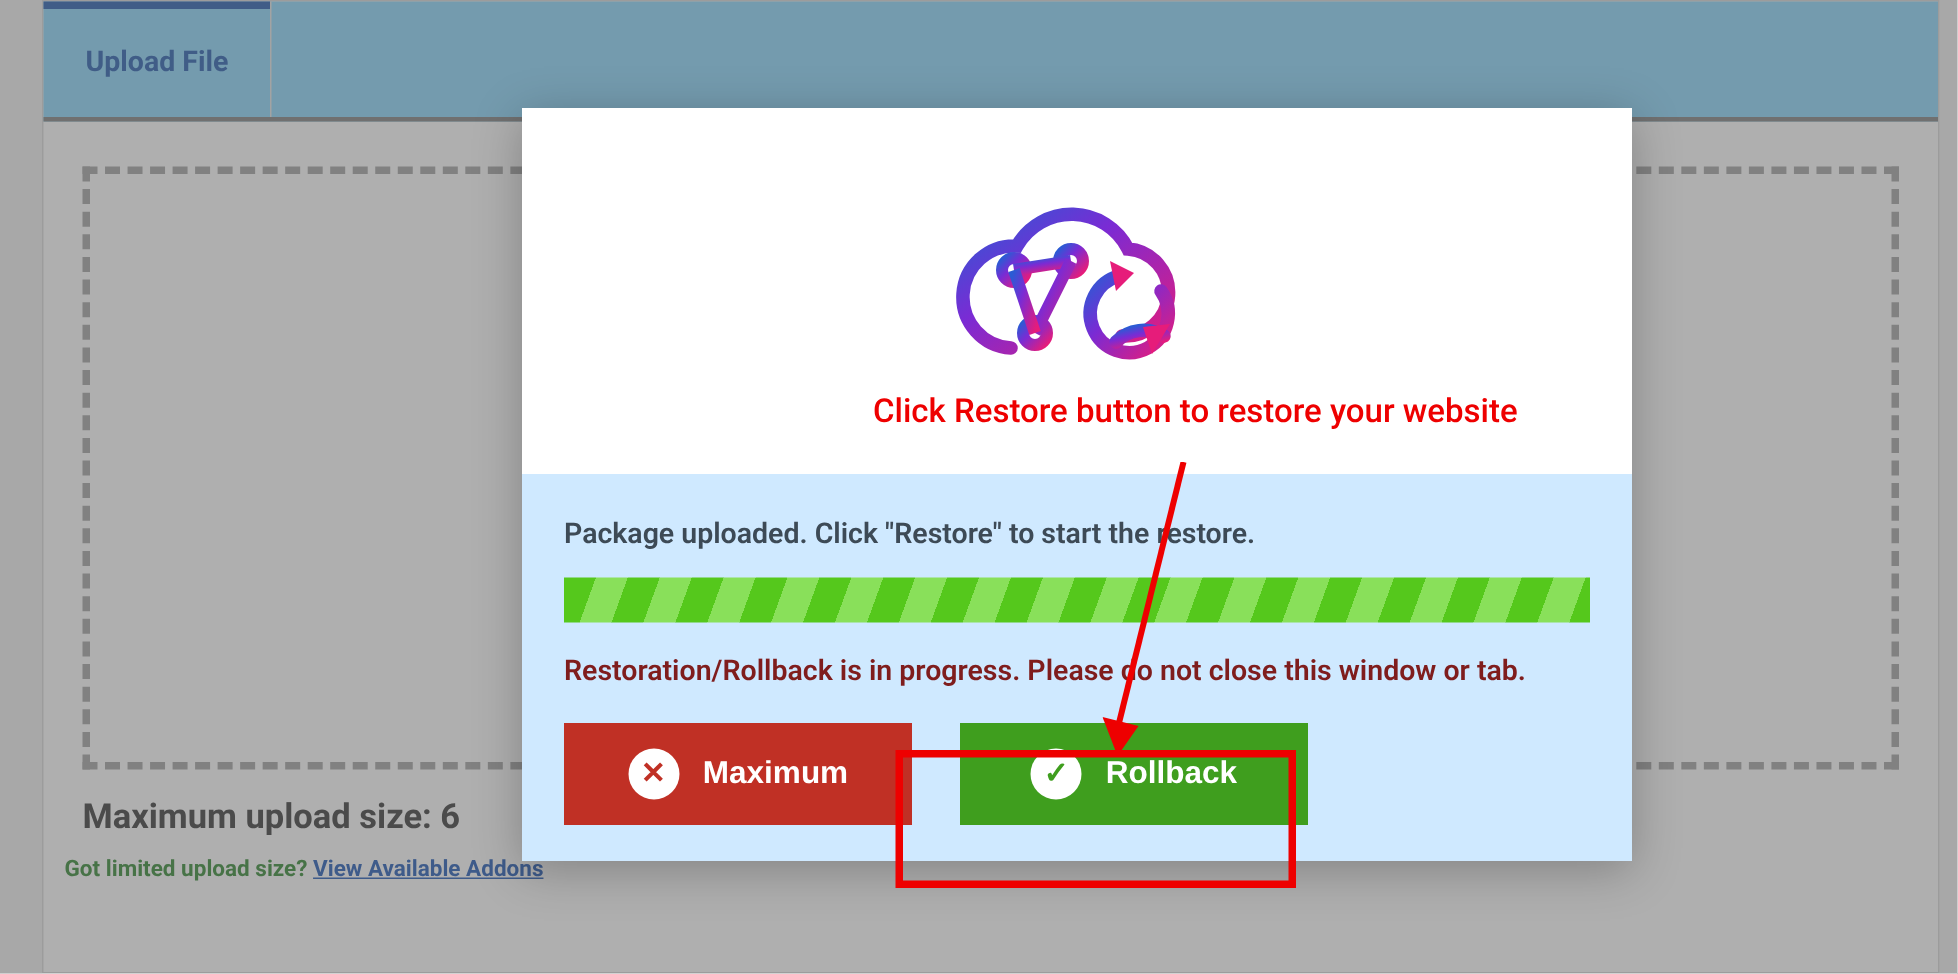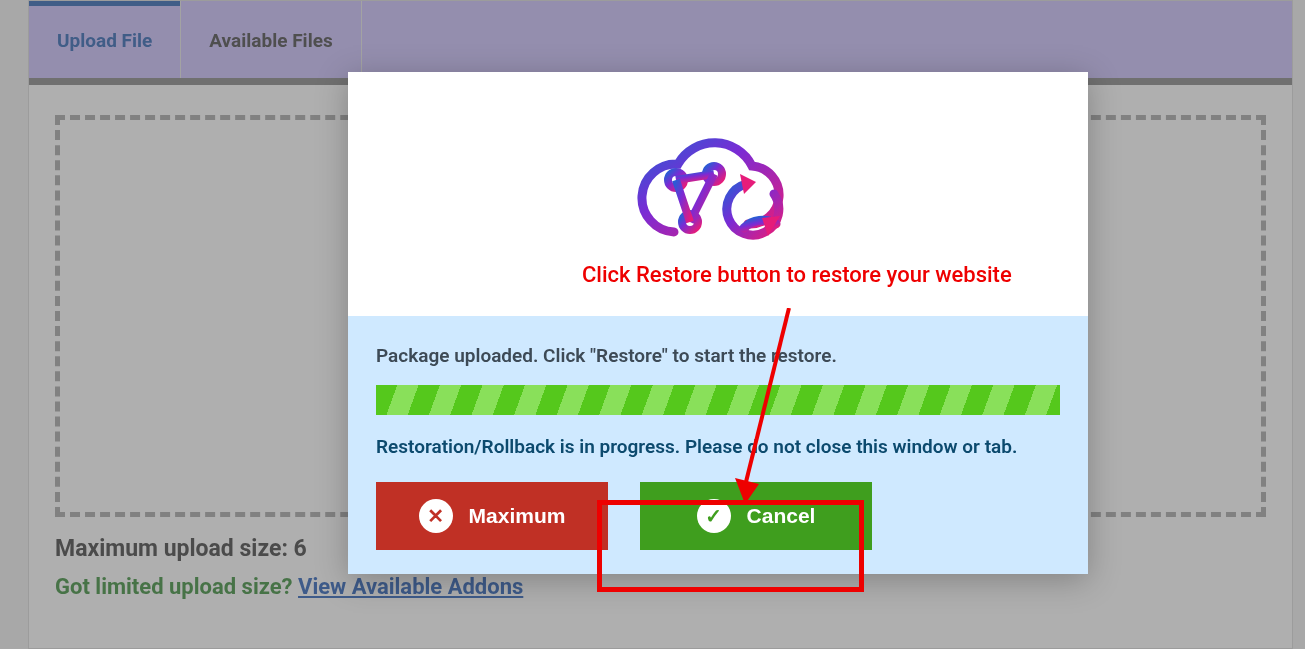--- a/index.html
+++ b/index.html
@@ -25,22 +25,22 @@
     left: 28px;
     top: 0;
     right: 12px;
     bottom: 0;
     background: #fff;
     border: 1px solid #d6d6d6;
     box-sizing: border-box;
   }
   .tabs {
     display: flex;
-    background: #c4b5fd;
-    border-bottom: 7px solid #737373;
+    background: #7dd3fc;
+    border-bottom: 3px solid #737373;
   }
   .tab {
     padding: 28px 28px 26px;
     font-size: 19px;
     font-weight: 700;
     color: #2a2a2a;
     border-right: 1px solid #e4e4e4;
     position: relative;
     cursor: pointer;
   }
@@ -60,22 +60,22 @@
     border: 5px dashed #9a9a9a;
     background: #fff;
   }
   .upload-size {
     margin: 8px 26px 12px;
     font-size: 23px;
     font-weight: 700;
     color: #222;
   }
   .limited-line {
-    margin: 0 26px;
-    font-size: 22px;
+    margin: 0 14px;
+    font-size: 15px;
     font-weight: 700;
     color: #1a7a1a;
   }
   .limited-line a {
     color: #0645ad;
     text-decoration: underline;
   }
 
   
   .modal {
@@ -109,21 +109,21 @@
     background: repeating-linear-gradient(
       110deg,
       #55c81c 0 20px,
       #89e05a 20px 40px
     );
     margin-bottom: 18px;
   }
   .msg2 {
     font-size: 19px;
     font-weight: 600;
-    color: #0c4a6e;
+    color: #7f1d1d;
     margin: 0 0 20px;
     line-height: 1.5;
   }
   .buttons {
     display: flex;
     gap: 32px;
   }
   .btn {
     height: 68px;
     width: 232px;
@@ -182,23 +182,20 @@
     top: 308px;
   }
 </style>
 </head>
 <body>
 
 <div class="page-panel">
   <div class="tabs">
     <div class="tab active">
       <span>Upload File</span>
-    </div>
-    <div class="tab">
-      <span>Available Files</span>
     </div>
   </div>
   <div class="dropzone"></div>
   <div class="upload-size">Maximum upload size: 6</div>
   <div class="limited-line">
     <span>Got limited upload size? </span><a href="#">View Available Addons</a>
   </div>
 </div>
 
 <div class="dim"></div>
@@ -233,21 +230,21 @@
     <p class="msg1">Package uploaded. Click "Restore" to start the restore.</p>
     <div class="progress"></div>
     <p class="msg2">Restoration/Rollback is in progress. Please do not close this window or tab.</p>
     <div class="buttons">
       <button class="btn btn-cancel">
         <span class="btn-icon">✕</span>
         <span>Maximum</span>
       </button>
       <button class="btn btn-restore">
         <span class="btn-icon">✓</span>
-        <span>Cancel</span>
+        <span>Rollback</span>
       </button>
     </div>
   </div>
 </div>
 
 <div class="annotation">
   <div class="anno-text">Click Restore button to restore your website</div>
   <svg class="anno-arrow" width="80" height="210">
     <line x1="54" y1="0" x2="10" y2="178" stroke="#ee0000" stroke-width="4"></line>
     <polygon points="10,196 0,170 24,176" fill="#ee0000"></polygon>

